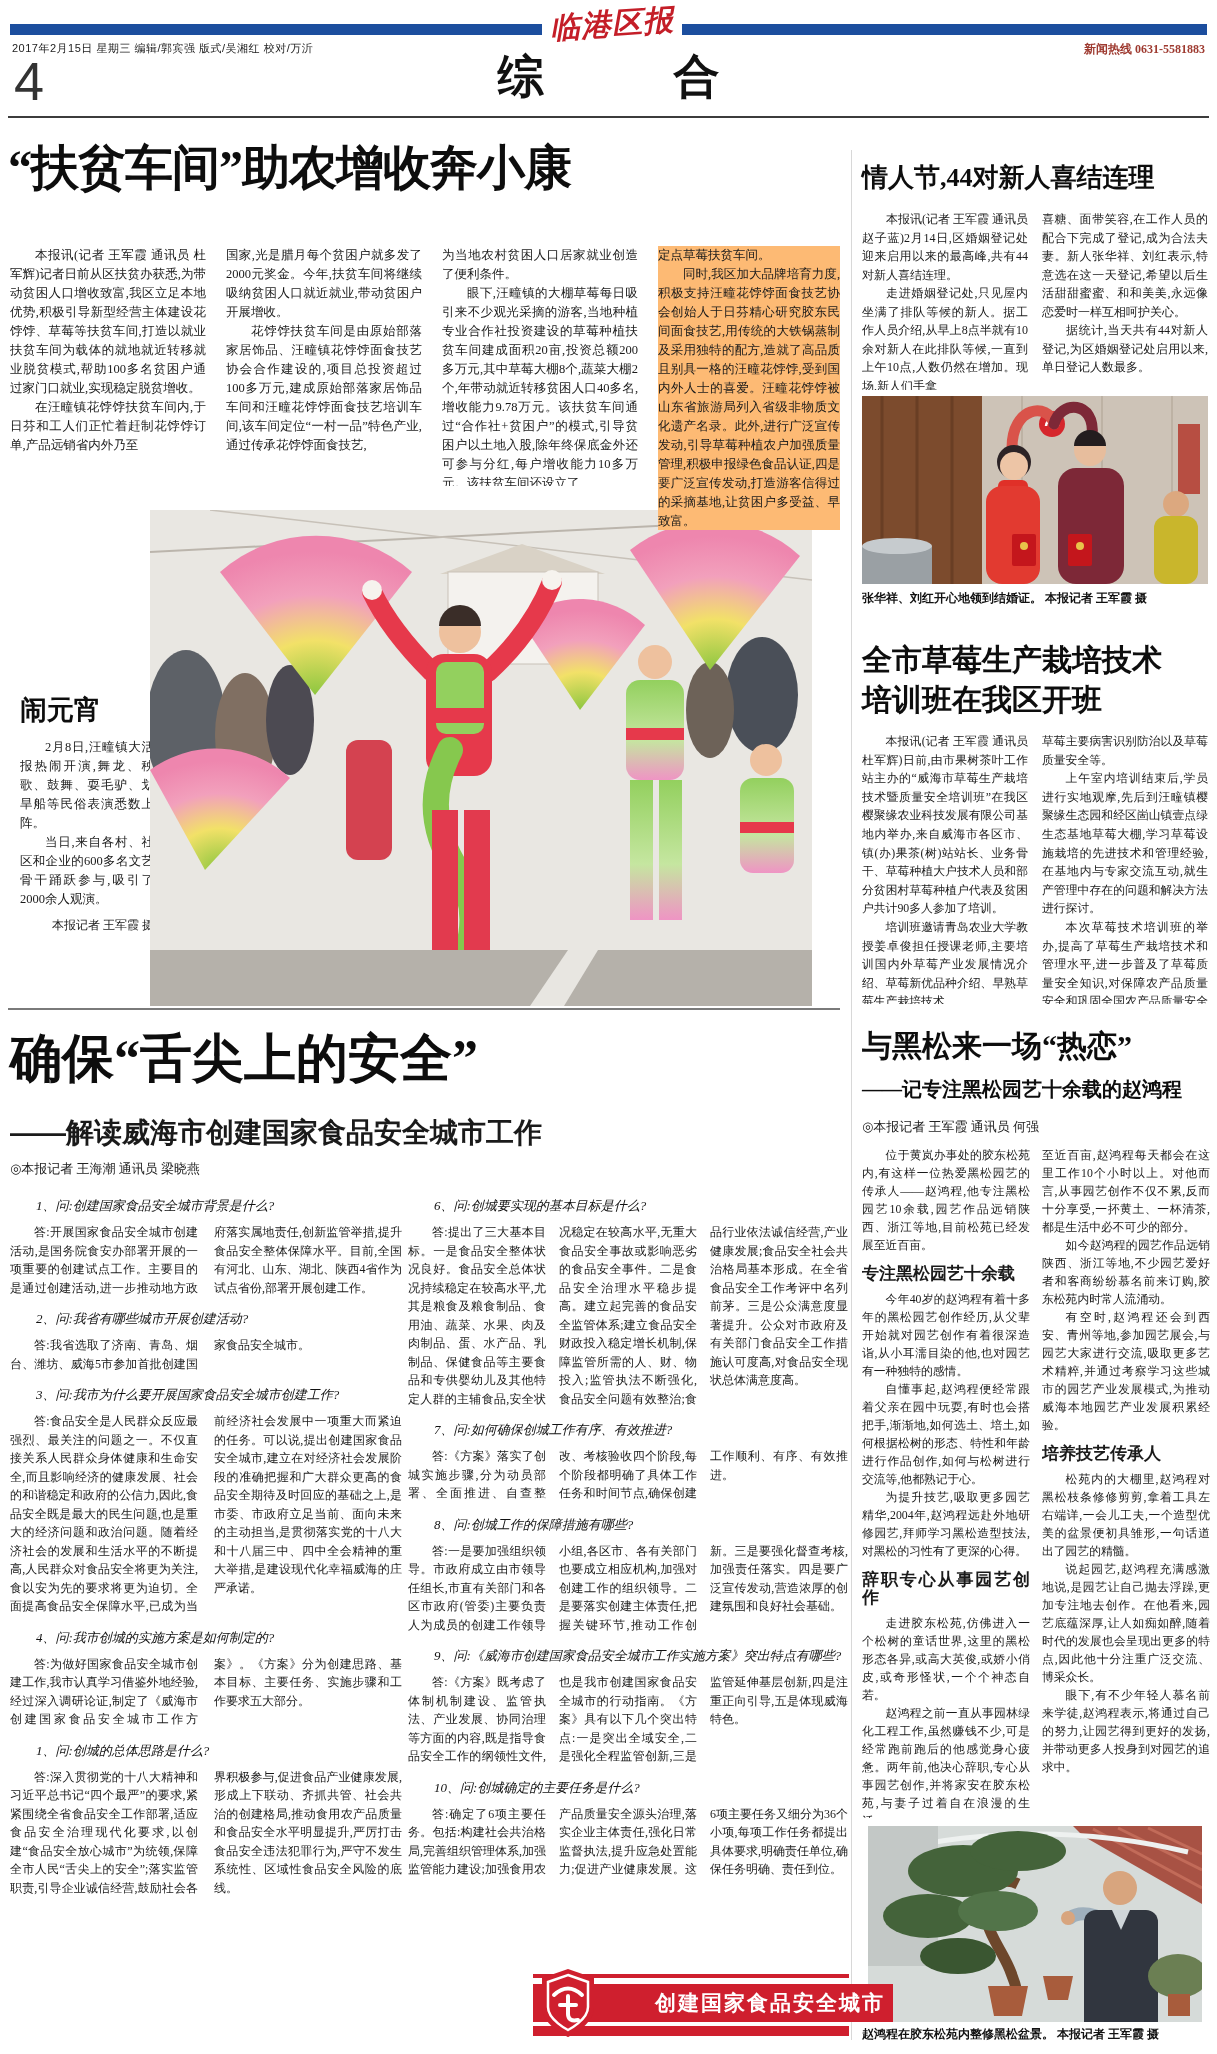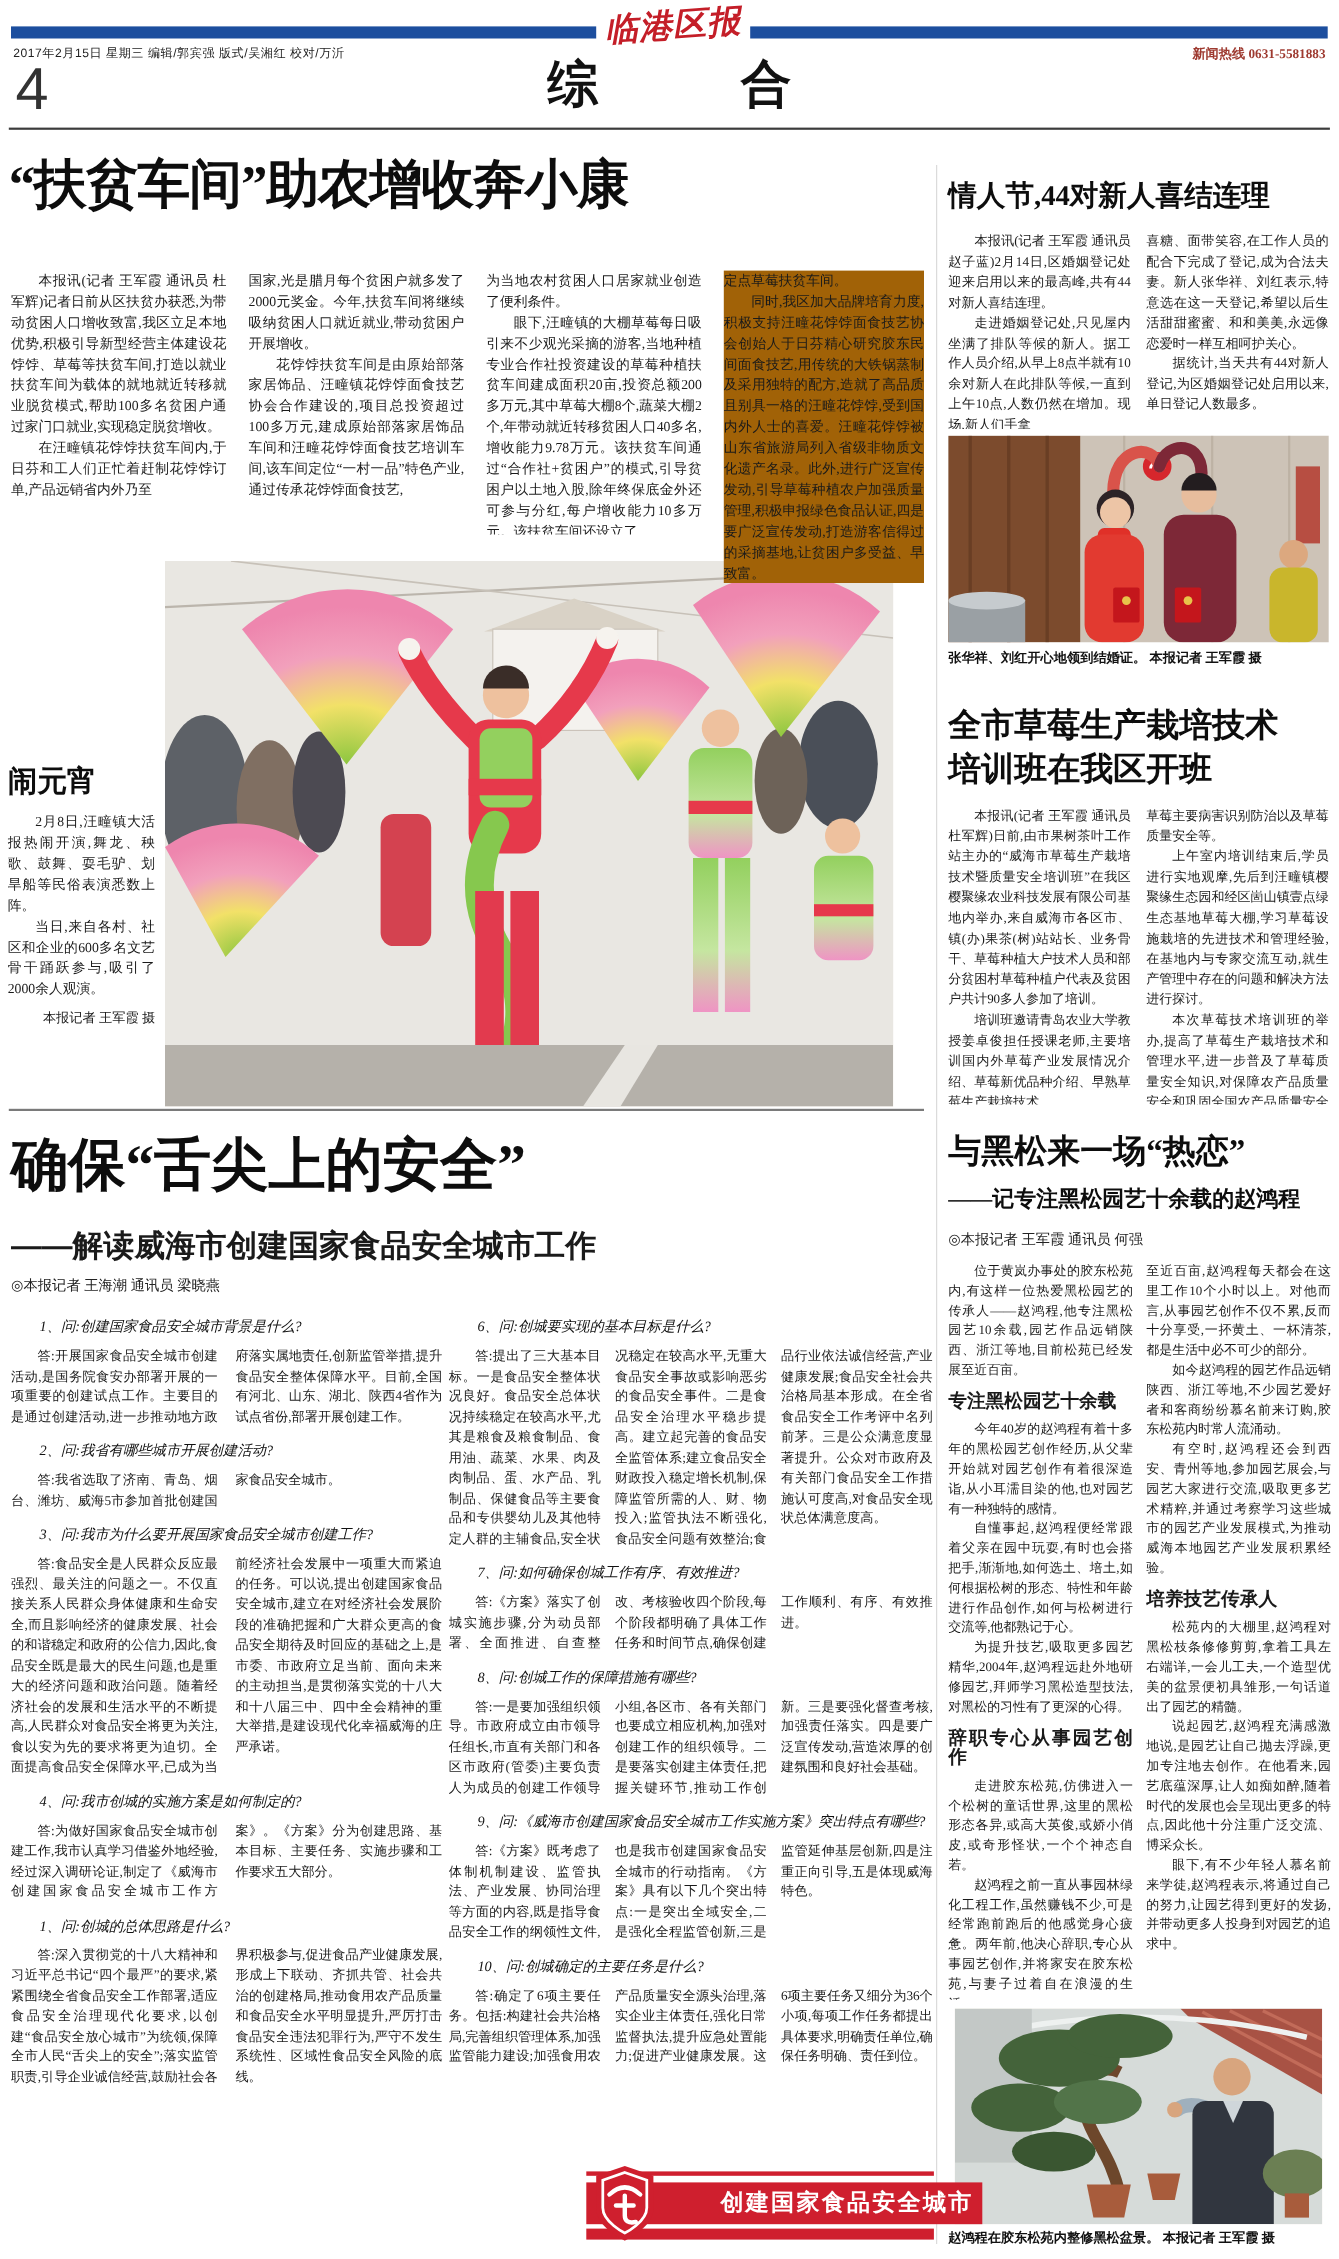--- a/index.html
+++ b/index.html
@@ -76,26 +76,26 @@
   <p>在汪疃镇花饽饽扶贫车间内,于日芬和工人们正忙着赶制花饽饽订单,产品远销省内外乃至</p>
 </div>
 <div class="abs col" style="left:226px;top:246px;width:196px;height:242px;">
   <p class="noind">国家,光是腊月每个贫困户就多发了2000元奖金。今年,扶贫车间将继续吸纳贫困人口就近就业,带动贫困户开展增收。</p>
   <p>花饽饽扶贫车间是由原始部落家居饰品、汪疃镇花饽饽面食技艺协会合作建设的,项目总投资超过100多万元,建成原始部落家居饰品车间和汪疃花饽饽面食技艺培训车间,该车间定位“一村一品”特色产业,通过传承花饽饽面食技艺,</p>
 </div>
 <div class="abs col" style="left:442px;top:246px;width:196px;height:240px;">
   <p class="noind">为当地农村贫困人口居家就业创造了便利条件。</p>
   <p>眼下,汪疃镇的大棚草莓每日吸引来不少观光采摘的游客,当地种植专业合作社投资建设的草莓种植扶贫车间建成面积20亩,投资总额200多万元,其中草莓大棚8个,蔬菜大棚2个,年带动就近转移贫困人口40多名,增收能力9.78万元。该扶贫车间通过“合作社+贫困户”的模式,引导贫困户以土地入股,除年终保底金外还可参与分红,每户增收能力10多万元。该扶贫车间还设立了</p>
 </div>
-<div class="abs col" style="left:658px;top:246px;width:182px;height:284px;background:#a16207;z-index:3;">
+<div class="abs col" style="left:658px;top:246px;width:182px;height:284px;background:#fdba74;z-index:3;">
   <p class="noind">定点草莓扶贫车间。</p>
   <p>同时,我区加大品牌培育力度,积极支持汪疃花饽饽面食技艺协会创始人于日芬精心研究胶东民间面食技艺,用传统的大铁锅蒸制及采用独特的配方,造就了高品质且别具一格的汪疃花饽饽,受到国内外人士的喜爱。汪疃花饽饽被山东省旅游局列入省级非物质文化遗产名录。此外,进行广泛宣传发动,引导草莓种植农户加强质量管理,积极申报绿色食品认证,四是要广泛宣传发动,打造游客信得过的采摘基地,让贫困户多受益、早致富。</p>
 </div>
 
-<div class="abs" style="left:7px;top:692px;width:134px;">
+<div class="abs" style="left:20px;top:692px;width:134px;">
   <div class="h-serif" style="font-size:27px;margin-bottom:10px;">闹元宵</div>
   <div class="col" style="width:134px;">
     <p>2月8日,汪疃镇大活报热闹开演,舞龙、秧歌、鼓舞、耍毛驴、划旱船等民俗表演悉数上阵。</p>
     <p>当日,来自各村、社区和企业的600多名文艺骨干踊跃参与,吸引了2000余人观演。</p>
   </div>
   <div style="font-size:12px;text-align:right;margin-top:8px;">本报记者 王军霞 摄</div>
 </div>
 
 <div class="abs photo" style="left:150px;top:510px;width:662px;height:496px;z-index:1;">
 <svg viewBox="0 0 662 496" width="662" height="496" preserveAspectRatio="none">

